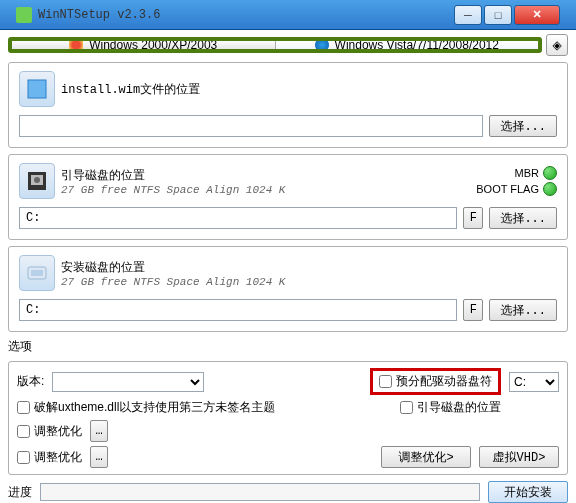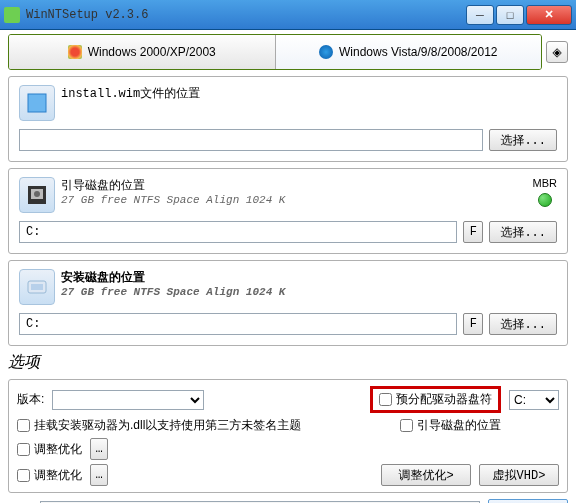--- a/index.html
+++ b/index.html
@@ -1,52 +1,52 @@
 <!DOCTYPE html>
 <html><head>
 <meta charset="utf-8">
 <style>
 * { box-sizing: border-box; margin: 0; padding: 0; font-family: "Microsoft YaHei", "SimSun", Tahoma, sans-serif; }
 body { width: 576px; height: 503px; background: #d9e3ee; overflow: hidden; }
 
-.titlebar { height: 30px; background: linear-gradient(#4aa0e6,#2f7bd0); display: flex; align-items: center; padding: 0 4px; color: #1a1a1a; font-size: 12px; border-bottom: 1px solid #0a4d8a; }
+.titlebar { height: 30px; background: linear-gradient(#4aa0e6,#2f7bd0); display: flex; align-items: center; padding: 0 16px; color: #1a1a1a; font-size: 12px; border-bottom: 1px solid #0a4d8a; }
 .titlebar .icon { width: 16px; height: 16px; background: #6ecf52; border-radius: 2px; margin-right: 6px; }
 .titlebar .title { flex: 1; color: #333; font-family: "Consolas","Courier New",monospace; }
 .winbtns { display: flex; gap: 2px; }
 .winbtn { width: 28px; height: 20px; border: 1px solid #1b5c9b; border-radius: 3px; background: linear-gradient(#e9f2fb,#c5def5); display:flex; align-items:center; justify-content:center; font-size: 11px; color:#333;}
 .winbtn.min::after{content:"─";}
 .winbtn.max::after{content:"□";}
 .winbtn.close{ background: linear-gradient(#f47a6f,#d9362a); color:#fff; width:46px;}
 .winbtn.close::after{content:"✕"; font-weight:bold;}
 
 .client { padding: 4px 8px 8px 8px; background: #fff; height: calc(503px - 30px); display:flex; flex-direction:column; gap:6px;}
 
 .tabs-row { display:flex; align-items:center; gap:4px;}
-.tabs { display:flex; flex:1; border:1px solid #4d7c0f; border-radius:3px; overflow:hidden; background:#f4f4f4; height:36px;}
+.tabs { display:flex; flex:1; border:4px solid #4d7c0f; border-radius:3px; overflow:hidden; background:#f4f4f4; height:16px;}
 .tab { flex:1; font-size:12px; font-family:"Consolas","Courier New",monospace; display:flex; align-items:center; justify-content:center; gap:6px; background: linear-gradient(#fdfdfd,#e6e6e6); border-right:1px solid #aaa; }
 .tab:last-child{border-right:none;}
 .tab.active{ background: linear-gradient(#ffffff,#f0f4fa);}
 .tab-icon{width:14px;height:14px;}
 .tab-icon.win{background:radial-gradient(circle,#ef4a33 40%,#f7b84d 70%,#6abf4b 100%); border-radius:2px;}
 .tab-icon.vista{background:radial-gradient(circle,#2e9de6,#0a5caa); border-radius:50%;}
 .help-btn{width:22px;height:22px;border:1px solid #999;border-radius:3px;background:linear-gradient(#fff,#e6e6e6);display:flex;align-items:center;justify-content:center;font-size:12px;}
 
 fieldset.panel{ border:1px solid #b0b0b0; border-radius:3px; padding:8px 10px 10px 10px; }
 
 .panel-inner{display:flex;flex-direction:column;gap:8px;}
-.row{display:flex;gap:6px;}
+.row{display:flex;align-items:center;gap:6px;}
 .big-icon{width:36px;height:36px;background:linear-gradient(#e9f0f8,#c9dff3);border:1px solid #a8c4de;border-radius:4px;flex-shrink:0;display:flex;align-items:center;justify-content:center;}
 .big-icon svg{width:24px;height:24px;}
 .label-main{font-size:12px;font-family:"Consolas","Courier New",monospace;}
 .label-sub{font-size:11px;color:#666;font-style:italic;font-family:"Consolas","Courier New",monospace;}
 .path-input{flex:1;height:22px;border:1px solid #9aa7b3;padding:0 6px;font-size:12px;background:#fff;font-family:"Consolas","Courier New",monospace;}
 .btn{height:22px;padding:0 10px;border:1px solid #8a8a8a;border-radius:2px;background:linear-gradient(#fafafa,#e2e2e2);font-size:12px;min-width:62px;font-family:"Consolas","Courier New",monospace;}
 .small-btn{min-width:20px;padding:0 4px;}
 .status-col{display:flex;flex-direction:column;gap:2px;margin-left:auto;text-align:right;font-size:11px;font-family:"Consolas","Courier New",monospace;}
-.status-line{display:flex;align-items:center;justify-content:flex-end;gap:4px;flex-direction:column;}
+.status-line{display:flex;align-items:center;justify-content:flex-end;gap:4px;}
 .dot{width:14px;height:14px;border-radius:50%;background:radial-gradient(circle at 30% 30%,#7de27d,#1fa81f);border:1px solid #1b7a1b;}
 
 .opt-row{display:flex;align-items:center;gap:8px;font-size:12px;}
 .select{height:20px;border:1px solid #9aa7b3;background:#fff;font-size:12px;}
 .chk{display:flex;align-items:center;gap:4px;font-size:12px;}
 .chk input{width:13px;height:13px;}
 .red-box{border:3px solid #c00;padding:2px 6px; display:inline-flex;align-items:center;gap:4px;}
 .progress-row{display:flex;align-items:center;gap:8px;}
 .progress-label{font-size:12px;font-family:"Consolas","Courier New",monospace;}
 .progress{flex:1;height:18px;border:1px solid #9aa7b3;background:#f6f6f6;}
@@ -67,21 +67,21 @@
 <div class="client">
 
   <div class="tabs-row">
     <div class="tabs">
       <div class="tab">
         <span class="tab-icon win"></span>
         <span>Windows 2000/XP/2003</span>
       </div>
       <div class="tab active">
         <span class="tab-icon vista"></span>
-        <span>Windows Vista/9/8/2008/2012</span>
+        <span>Windows Vista/7/11/2008/2012</span>
       </div>
     </div>
     <div class="help-btn">◈</div>
   </div>
 
   <fieldset class="panel">
     <div class="panel-inner">
       <div class="row">
         <div class="big-icon">
           <svg viewBox="0 0 24 24">
@@ -109,71 +109,75 @@
         </div>
         <div style="display:flex;flex-direction:column;">
           <div class="label-main">引导磁盘的位置</div>
           <div class="label-sub">27 GB free NTFS Space Align 1024 K</div>
         </div>
         <div class="status-col">
           <div class="status-line">
               <span>MBR</span>
               <span class="dot"></span>
             </div>
+          <div class="status-line">
+              <span>BOOT FLAG</span>
+              <span class="dot"></span>
+            </div>
         </div>
       </div>
       <div class="row">
         <input class="path-input" value="C:" style="">
         <button class="btn small-btn">F</button>
         <button class="btn">选择...</button>
       </div>
     </div>
   </fieldset>
 
   <fieldset class="panel">
     <div class="panel-inner">
       <div class="row">
         <div class="big-icon">
           <svg viewBox="0 0 24 24">
               <rect x="3" y="6" width="18" height="12" rx="2" fill="#dde7f3" stroke="#98b9d6"></rect>
               <rect x="6" y="9" width="12" height="6" fill="#b7d0ea"></rect>
             </svg>
         </div>
-        <div style="display:flex;flex-direction:column;font-weight:bold;">
+        <div style="display:flex;flex-direction:column;">
           <div class="label-main">安装磁盘的位置</div>
           <div class="label-sub">27 GB free NTFS Space Align 1024 K</div>
         </div>
       </div>
       <div class="row">
         <input class="path-input" value="C:" style="">
         <button class="btn small-btn">F</button>
         <button class="btn">选择...</button>
       </div>
     </div>
   </fieldset>
 
-  <div style="font-size:16px;font-style:italic;">选项</div>
+  <div style="font-size:12px;">选项</div>
   <fieldset class="panel" style="padding:6px 8px;">
     <div style="display:flex;flex-direction:column;gap:4px;">
       <div class="opt-row">
         <span>版本:</span>
         <select class="select" style="flex:1;max-width:250px;"></select>
         <span style="flex:1"></span>
         <span class="red-box">
           <label class="chk">
               <input type="checkbox" style="">
               <span>预分配驱动器盘符</span>
             </label>
         </span>
         <select class="select" style="width:50px;"><option>C:</option></select>
       </div>
       <div class="opt-row">
         <label class="chk">
             <input type="checkbox" style="">
-            <span>挂载安装驱动器为.dll以支持使用第三方未签名主题</span>
+            <span>破解uxtheme.dll以支持使用第三方未签名主题</span>
           </label>
         <span style="flex:1"></span>
         <label class="chk">
             <input type="checkbox" style="">
             <span>引导磁盘的位置</span>
           </label>
         <span style="width:50px;"></span>
       </div>
       <div class="opt-row">
         <label class="chk">

